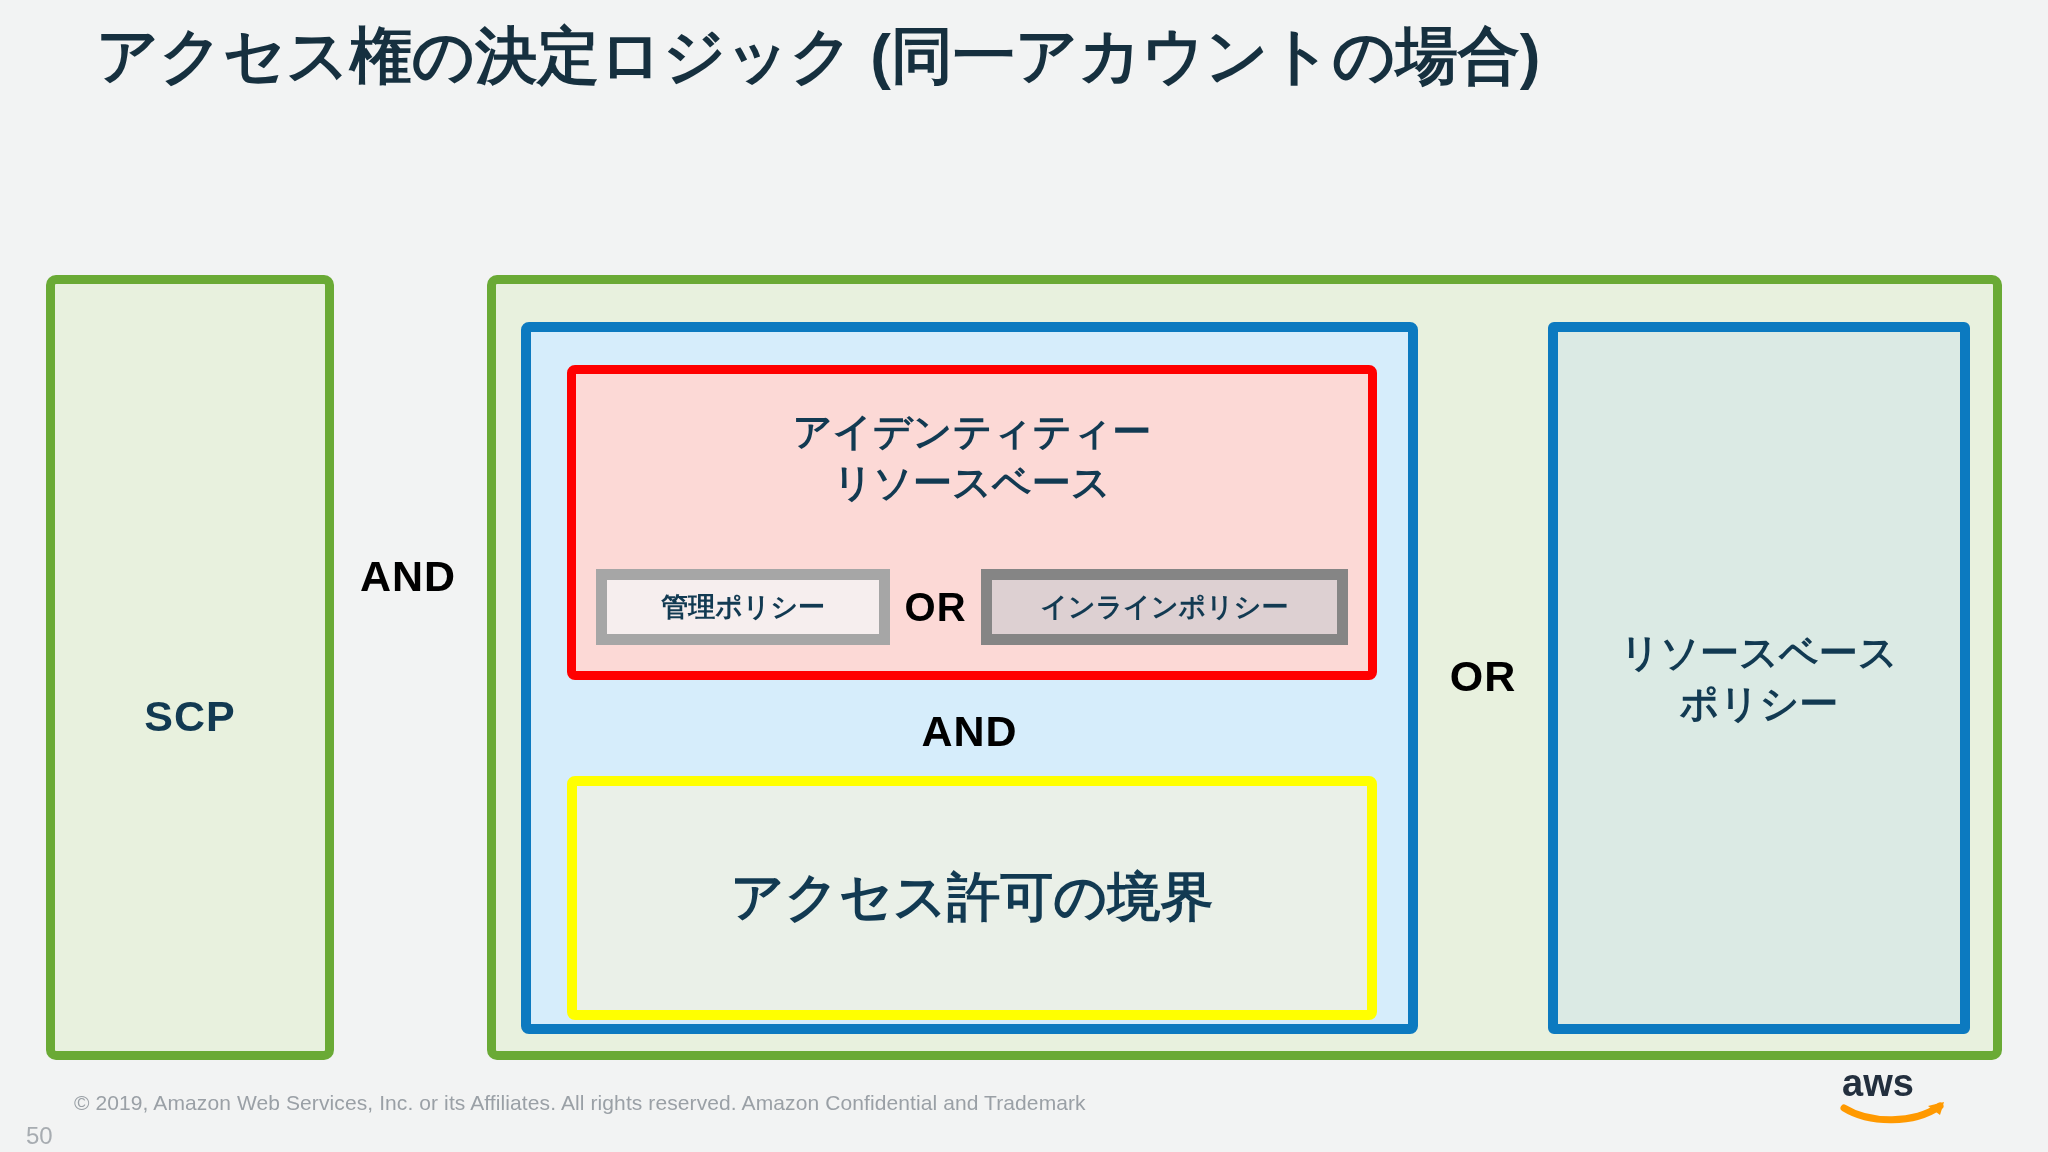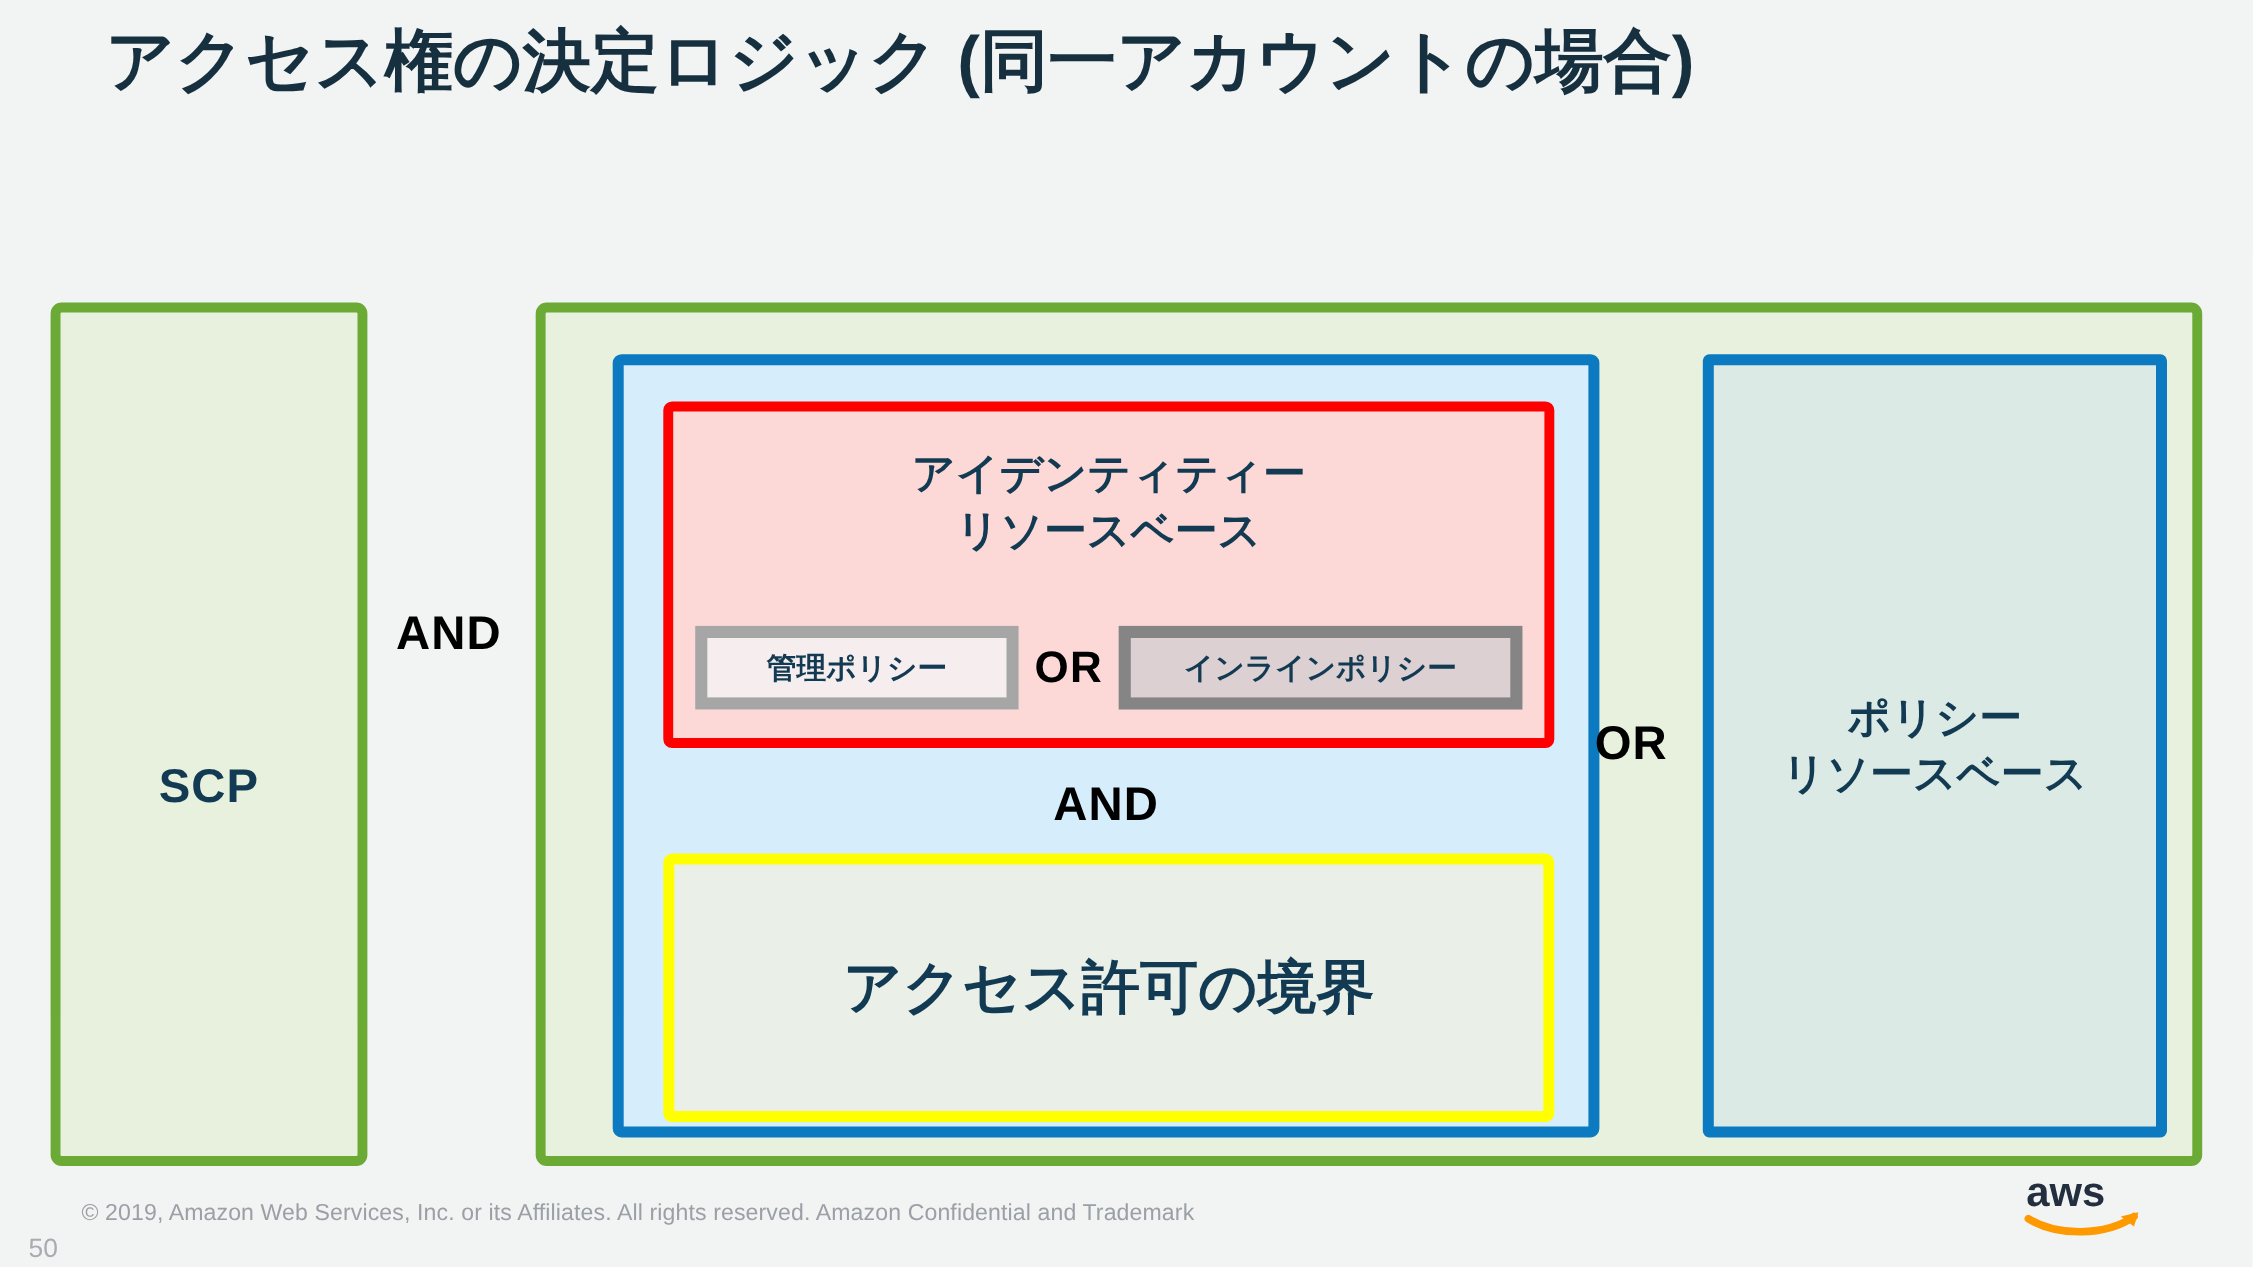--- a/index.html
+++ b/index.html
@@ -100,21 +100,20 @@
   #principal-box {
     position: absolute;
     left: 25px;
     top: 38px;
     width: 897px;
     height: 712px;
     box-sizing: border-box;
     border: 10px solid #0c7ac0;
     border-radius: 8px;
     background: #d6edfb;
-    margin-left: 36px;
   }
 
   
   #identity-policy-box {
     position: absolute;
     left: 36px;
     top: 33px;
     width: 810px;
     height: 315px;
     box-sizing: border-box;
@@ -314,22 +313,22 @@
 
         <div id="boundary-box">
           <div id="boundary-label">アクセス許可の境界</div>
         </div>
       </div>
 
       <div id="or-resource">OR</div>
 
       <div id="resource-box">
         <div id="resource-label">
+          <div>リソースベース</div>
           <div>ポリシー</div>
-          <div>リソースベース</div>
         </div>
       </div>
 
     </div>
   </div>
 
   <div id="footer-copyright">© 2019, Amazon Web Services, Inc. or its Affiliates. All rights reserved. Amazon Confidential and Trademark</div>
   <div id="slide-number">50</div>
 
   <svg id="aws-logo" viewBox="0 0 128 62" xmlns="http://www.w3.org/2000/svg">

